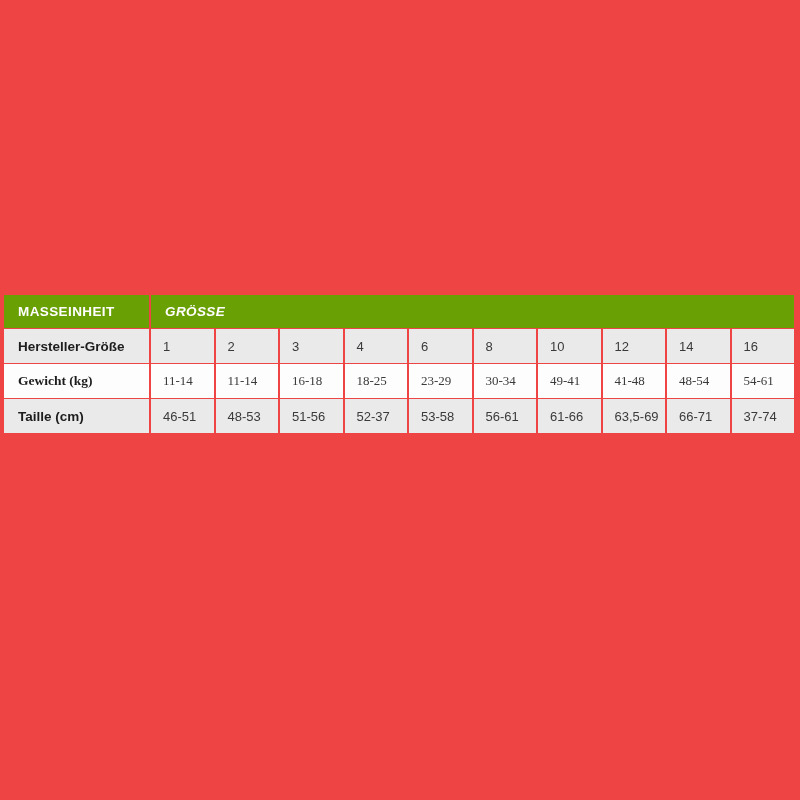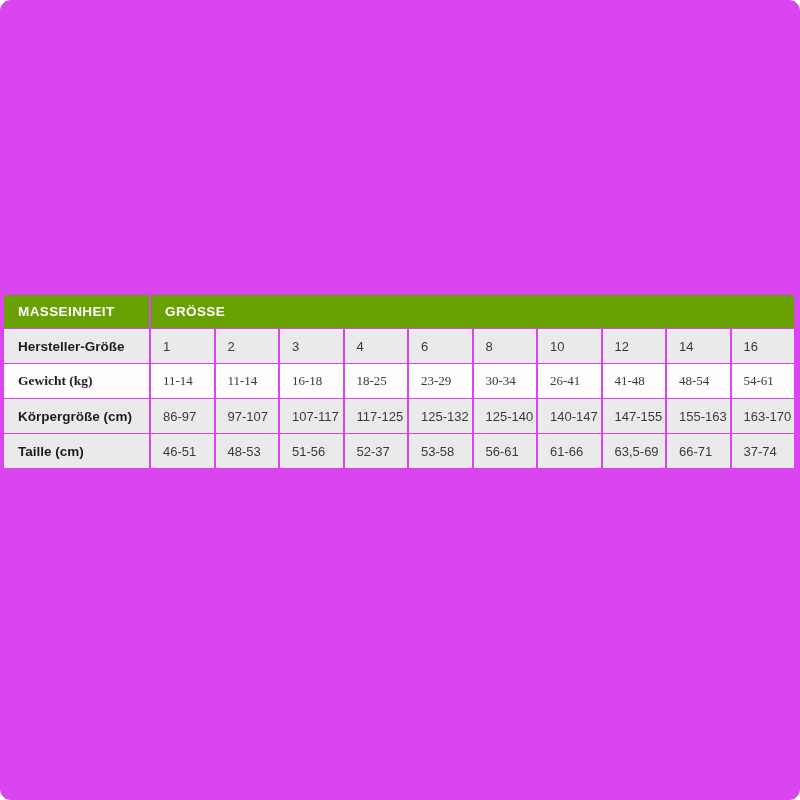--- a/index.html
+++ b/index.html
@@ -11,22 +11,21 @@
     width: 800px;
     height: 800px;
     font-family: "Liberation Sans", sans-serif;
     overflow: hidden;
   }
 
   #page {
     position: relative;
     width: 800px;
     height: 800px;
-    background: #d946ef;
-    border-radius: 11px;
+    background: #ef4444;
   }
 
   
   #size-table-wrap {
     position: absolute;
     left: 2px;
     top: 294px;
     width: 794px;
   }
 
@@ -52,21 +51,21 @@
     height: 33px;
     font-size: 13.5px;
     font-weight: bold;
     letter-spacing: 0.4px;
     text-transform: uppercase;
     font-family: "Liberation Sans", sans-serif;
     padding-left: 14px;
     white-space: nowrap;
   }
   th.head-unit { width: 131px; }
-  th.head-size { width: auto; }
+  th.head-size { width: auto; font-style: italic; }
 
   
   tr.body-row td {
     height: 34px;
     font-size: 13.5px;
     color: #2b2b2b;
     white-space: nowrap;
   }
   tr.body-row td.label-cell {
     width: 131px;
@@ -121,37 +120,24 @@
             <td class="val-cell">16</td>
           </tr>
           <tr class="body-row row-plain">
             <td class="label-cell">Gewicht (kg)</td>
             <td class="val-cell">11-14</td>
             <td class="val-cell">11-14</td>
             <td class="val-cell">16-18</td>
             <td class="val-cell">18-25</td>
             <td class="val-cell">23-29</td>
             <td class="val-cell">30-34</td>
-            <td class="val-cell">26-41</td>
+            <td class="val-cell">49-41</td>
             <td class="val-cell">41-48</td>
             <td class="val-cell">48-54</td>
             <td class="val-cell">54-61</td>
-          </tr>
-          <tr class="body-row row-shaded">
-            <td class="label-cell">Körpergröße (cm)</td>
-            <td class="val-cell">86-97</td>
-            <td class="val-cell">97-107</td>
-            <td class="val-cell">107-117</td>
-            <td class="val-cell">117-125</td>
-            <td class="val-cell">125-132</td>
-            <td class="val-cell">125-140</td>
-            <td class="val-cell">140-147</td>
-            <td class="val-cell">147-155</td>
-            <td class="val-cell">155-163</td>
-            <td class="val-cell">163-170</td>
           </tr>
           <tr class="body-row row-shaded">
             <td class="label-cell">Taille (cm)</td>
             <td class="val-cell">46-51</td>
             <td class="val-cell">48-53</td>
             <td class="val-cell">51-56</td>
             <td class="val-cell">52-37</td>
             <td class="val-cell">53-58</td>
             <td class="val-cell">56-61</td>
             <td class="val-cell">61-66</td>

